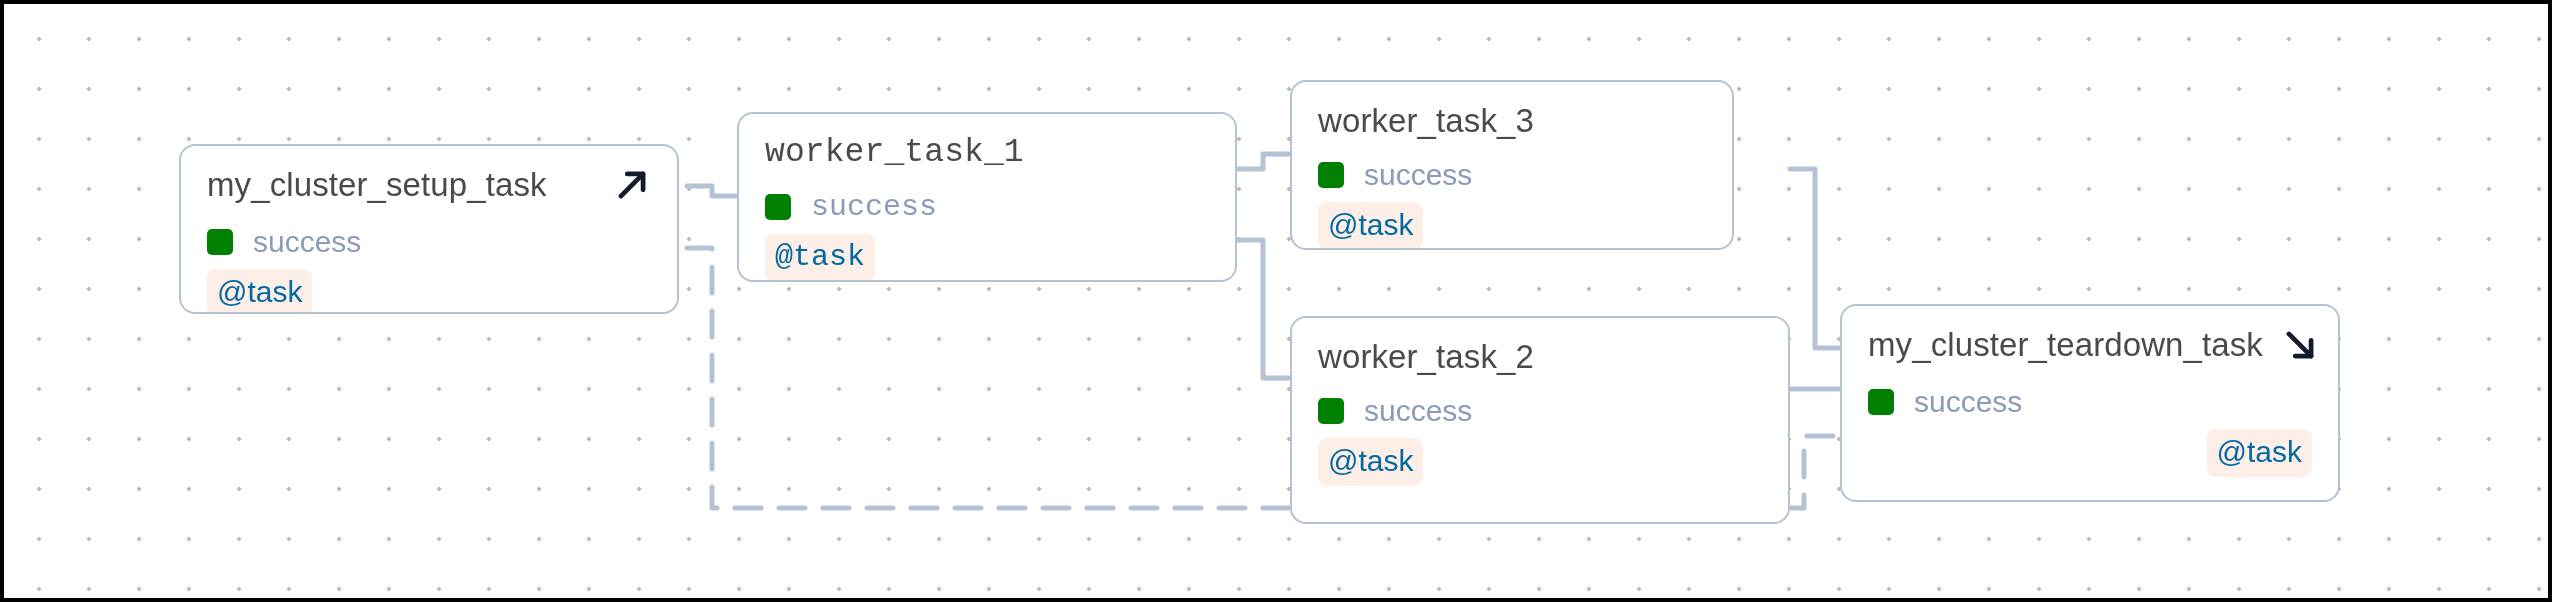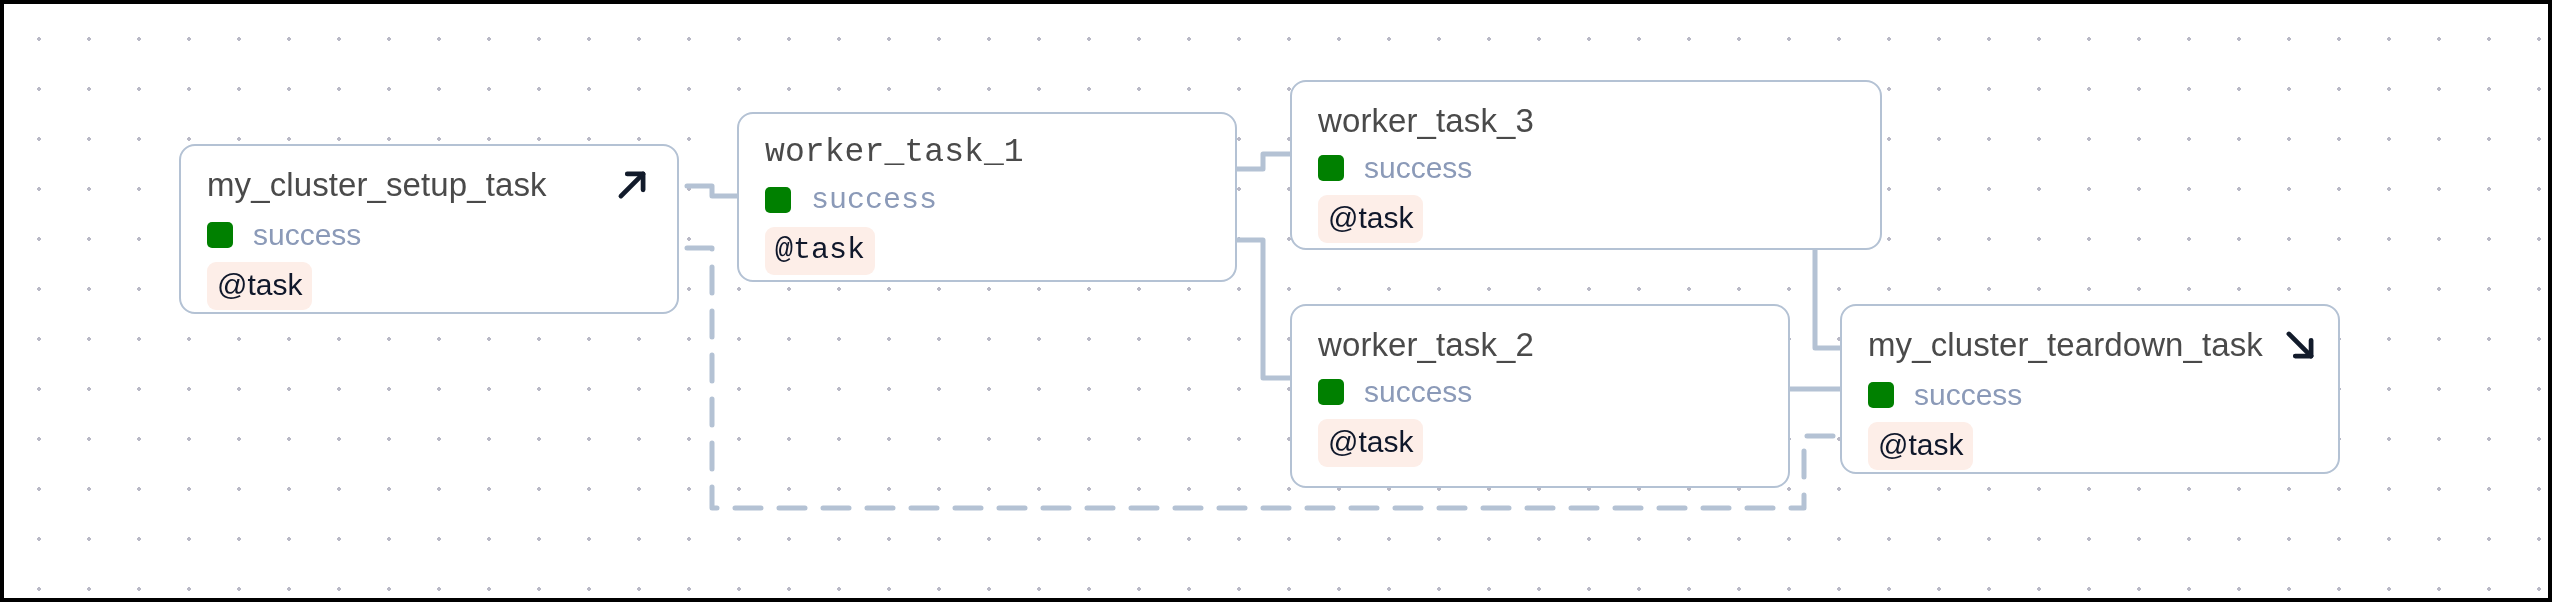--- a/index.html
+++ b/index.html
@@ -74,21 +74,21 @@
     color: #121b2b;
     line-height: 1;
     width: 38px;
     height: 38px;
   }
   .node-corner-icon svg { display: block; }
 
   .node-status {
     display: flex;
     align-items: center;
-    margin-top: 16px;
+    margin-top: 23px;
   }
 
   .status-swatch {
     width: 26px;
     height: 26px;
     border-radius: 5px;
     background: #008000;
     flex: 0 0 auto;
   }
 
@@ -100,21 +100,21 @@
     white-space: nowrap;
   }
 
   .node-badge-row {
     margin-top: 12px;
   }
 
   .node-badge {
     display: inline-block;
     background: #fdeee8;
-    color: #0f172a;
+    color: #0369a1;
     font-size: 30px;
     line-height: 1;
     padding: 8px 10px 10px 10px;
     border-radius: 9px;
     white-space: nowrap;
   }
 </style>
 </head>
 <body>
 
@@ -162,47 +162,47 @@
     </div>
     <div class="node-status">
       <div class="status-swatch"></div>
       <div class="status-text">success</div>
     </div>
     <div class="node-badge-row">
       <span class="node-badge">@task</span>
     </div>
   </div>
 
-  <div class="node" id="node-2" style="left:1286px; top:76px; width:592px; height:170px;">
+  <div class="node" id="node-2" style="left:1286px; top:76px; width:444px; height:170px;">
     <div class="node-header">
       <div class="node-title">worker_task_3</div>
     </div>
     <div class="node-status">
       <div class="status-swatch"></div>
       <div class="status-text">success</div>
     </div>
     <div class="node-badge-row">
       <span class="node-badge">@task</span>
     </div>
   </div>
 
-  <div class="node" id="node-3" style="left:1286px; top:300px; width:500px; height:184px;">
+  <div class="node" id="node-3" style="left:1286px; top:312px; width:500px; height:208px;">
     <div class="node-header">
       <div class="node-title">worker_task_2</div>
     </div>
     <div class="node-status">
       <div class="status-swatch"></div>
       <div class="status-text">success</div>
     </div>
     <div class="node-badge-row">
       <span class="node-badge">@task</span>
     </div>
   </div>
 
-  <div class="node" id="node-4" style="left:1836px; top:300px; width:500px; height:170px;">
+  <div class="node" id="node-4" style="left:1836px; top:300px; width:500px; height:198px;text-align:right;">
     <div class="node-header">
       <div class="node-title">my_cluster_teardown_task</div>
       <div class="node-corner-icon">
         <svg width="38" height="38" viewBox="0 0 24 24" fill="none" stroke="currentColor" stroke-width="3" stroke-linecap="round" stroke-linejoin="round">
           <line x1="5" y1="5" x2="19" y2="19"></line>
           <polyline points="19 9 19 19 9 19"></polyline>
         </svg>
       </div>
     </div>
     <div class="node-status">

